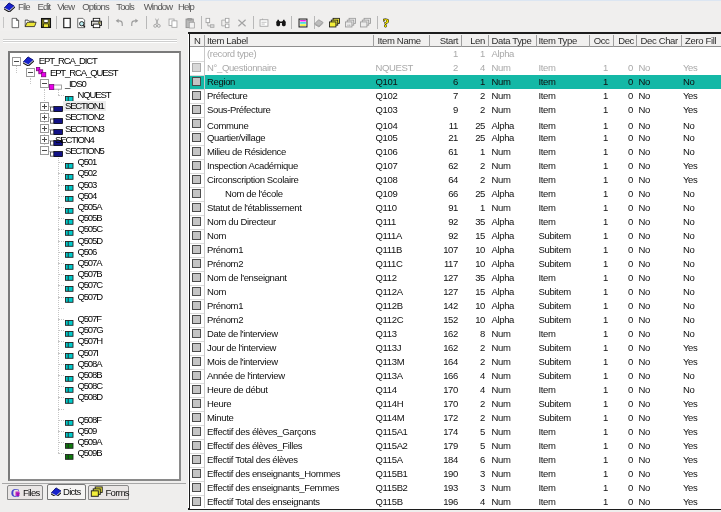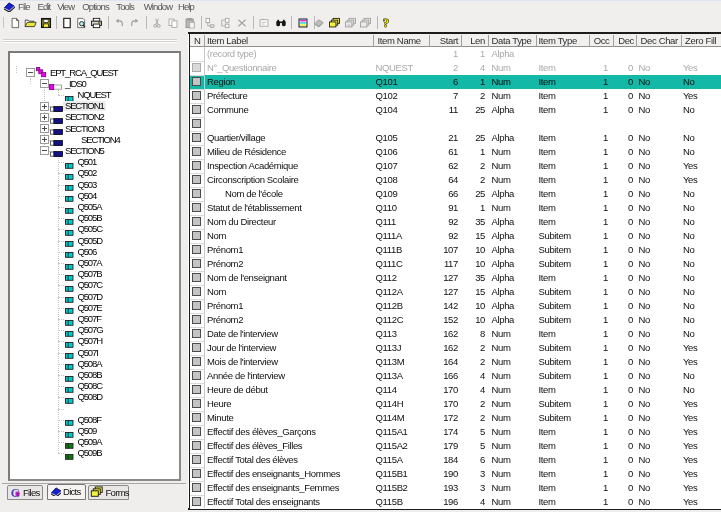--- a/index.html
+++ b/index.html
@@ -251,20 +251,29 @@
 <div class="connh" style="left:48px;top:356.1px;width:6px"></div>
 <div class="connh" style="left:48px;top:367.3px;width:6px"></div>
 <div class="connh" style="left:48px;top:378.5px;width:6px"></div>
 <div class="connh" style="left:48px;top:389.7px;width:6px"></div>
 <div class="connh" style="left:48px;top:400.90000000000003px;width:6px"></div>
 <div class="connh" style="left:39px;top:53.69999999999999px;width:1px"></div>
 <div class="connh" style="left:39px;top:64.89999999999999px;width:1px"></div>
 <div class="connh" style="left:39px;top:76.1px;width:1px"></div>
 <div class="connh" style="left:39px;top:87.29999999999998px;width:1px"></div>
 <div class="connh" style="left:39px;top:98.49999999999997px;width:1px"></div>
+<div class="trow" style="left:0;top:3.299999999999997px;width:169px">
+<div class="exp" style="left:1.5px;top:1px"></div>
+<div class="abs" style="left:12px;top:0.5px"><svg width="13" height="10" viewBox="0 0 13 10" style="">
+          <path d="M1.3 6 L6 0.9 L11.2 4.1 L6.5 9.2 Z" fill="#1822cc" stroke="#00076b" stroke-width="0.9"></path>
+          <path d="M1.3 6.9 L6.3 9.9 L11.7 5.1" fill="none" stroke="#111" stroke-width="1.3"></path>
+          <path d="M1.6 6.3 L6.3 8.8 L11.2 4.5" fill="none" stroke="#fff" stroke-width="0.8"></path>
+        </svg></div>
+<div class="tlabel" style="left:26.700000000000003px;">EPT_RCA_DICT</div>
+</div>
 <div class="trow" style="left:0;top:14.5px;width:169px">
 <div class="exp" style="left:15.5px;top:1px"></div>
 <div class="abs" style="left:26px;top:0.2px"><svg width="11" height="11" viewBox="0 0 11 11" style="">
           <rect x="0.4" y="0.4" width="3.4" height="3.4" fill="#e800e8" stroke="#6e006e" stroke-width="0.7"></rect>
           <rect x="2.8" y="2.8" width="4" height="4" fill="#e800e8" stroke="#6e006e" stroke-width="0.7"></rect>
           <rect x="5.6" y="5.6" width="4.2" height="4.2" fill="#e800e8" stroke="#6e006e" stroke-width="0.7"></rect>
         </svg></div>
 <div class="tlabel" style="left:37.9px;">EPT_RCA_QUEST</div>
 </div>
 <div class="trow" style="left:0;top:25.69999999999999px;width:169px">
@@ -305,21 +314,21 @@
           <rect x="3.8" y="0.6" width="8.7" height="5" fill="#121286" stroke="#000" stroke-width="0.7"></rect>
         </svg></div>
 <div class="tlabel" style="left:52.900000000000006px;">SECTION3</div>
 </div>
 <div class="trow" style="left:0;top:81.69999999999999px;width:169px">
 <div class="exp p" style="left:29.5px;top:1px"></div>
 <div class="abs" style="left:40px;top:1.8px"><svg width="13" height="6" viewBox="0 0 13 6" style="">
           <rect x="0.5" y="1" width="11.5" height="4.2" fill="#fff" stroke="#555" stroke-width="0.9"></rect>
           <rect x="3.8" y="0.6" width="8.7" height="5" fill="#121286" stroke="#000" stroke-width="0.7"></rect>
         </svg></div>
-<div class="tlabel" style="left:69px;">SECTION4</div>
+<div class="tlabel" style="left:43px;">SECTION4</div>
 </div>
 <div class="trow" style="left:0;top:92.89999999999998px;width:169px">
 <div class="exp" style="left:29.5px;top:1px"></div>
 <div class="abs" style="left:40px;top:1.8px"><svg width="13" height="6" viewBox="0 0 13 6" style="">
           <rect x="0.5" y="1" width="11.5" height="4.2" fill="#fff" stroke="#555" stroke-width="0.9"></rect>
           <rect x="3.8" y="0.6" width="8.7" height="5" fill="#121286" stroke="#000" stroke-width="0.7"></rect>
         </svg></div>
 <div class="tlabel" style="left:52.900000000000006px;">SECTION5</div>
 </div>
 <div class="trow" style="left:0;top:104.1px;width:169px">
@@ -405,27 +414,20 @@
           <line x1="3.2" y1="0.5" x2="3.2" y2="5.3" stroke="#222" stroke-width="0.9"></line>
         </svg></div>
 <div class="tlabel" style="left:65.4px;">Q507C</div>
 </div>
 <div class="trow" style="left:0;top:238.5px;width:169px">
 <div class="abs" style="left:54.5px;top:2.2px"><svg width="9" height="6" viewBox="0 0 9 6" style="">
           <rect x="0.5" y="0.5" width="7.5" height="4.8" fill="#00cbcb" stroke="#222" stroke-width="0.9"></rect>
           <line x1="3.2" y1="0.5" x2="3.2" y2="5.3" stroke="#222" stroke-width="0.9"></line>
         </svg></div>
 <div class="tlabel" style="left:65.4px;">Q507D</div>
-</div>
-<div class="trow" style="left:0;top:249.7px;width:169px">
-<div class="abs" style="left:54.5px;top:2.2px"><svg width="9" height="6" viewBox="0 0 9 6" style="">
-          <rect x="0.5" y="0.5" width="7.5" height="4.8" fill="#00cbcb" stroke="#222" stroke-width="0.9"></rect>
-          <line x1="3.2" y1="0.5" x2="3.2" y2="5.3" stroke="#222" stroke-width="0.9"></line>
-        </svg></div>
-<div class="tlabel" style="left:65.4px;">Q507E</div>
 </div>
 <div class="trow" style="left:0;top:260.9px;width:169px">
 <div class="abs" style="left:54.5px;top:2.2px"><svg width="9" height="6" viewBox="0 0 9 6" style="">
           <rect x="0.5" y="0.5" width="7.5" height="4.8" fill="#00cbcb" stroke="#222" stroke-width="0.9"></rect>
           <line x1="3.2" y1="0.5" x2="3.2" y2="5.3" stroke="#222" stroke-width="0.9"></line>
         </svg></div>
 <div class="tlabel" style="left:65.4px;">Q507F</div>
 </div>
 <div class="trow" style="left:0;top:272.09999999999997px;width:169px">
 <div class="abs" style="left:54.5px;top:2.2px"><svg width="9" height="6" viewBox="0 0 9 6" style="">
@@ -608,21 +610,21 @@
 <div class="cell" style="left:185.5px">Q103</div>
 <div class="cell num" style="left:239px;width:29px">9</div>
 <div class="cell num" style="left:271px;width:24px">2</div>
 <div class="cell" style="left:301.5px">Num</div>
 <div class="cell" style="left:348.5px">Item</div>
 <div class="cell num" style="left:399px;width:19px">1</div>
 <div class="cell num" style="left:422.5px;width:20.5px">0</div>
 <div class="cell" style="left:448.5px">No</div>
 <div class="cell" style="left:493px">Yes</div>
 </div>
-<div class="row" style="top:103px">
+<div class="row" style="top:119px">
 <div class="cell" style="left:17px">Commune</div>
 <div class="cell" style="left:185.5px">Q104</div>
 <div class="cell num" style="left:239px;width:29px">11</div>
 <div class="cell num" style="left:271px;width:24px">25</div>
 <div class="cell" style="left:301.5px">Alpha</div>
 <div class="cell" style="left:348.5px">Item</div>
 <div class="cell num" style="left:399px;width:19px">1</div>
 <div class="cell num" style="left:422.5px;width:20.5px">0</div>
 <div class="cell" style="left:448.5px">No</div>
 <div class="cell" style="left:493px">No</div>

